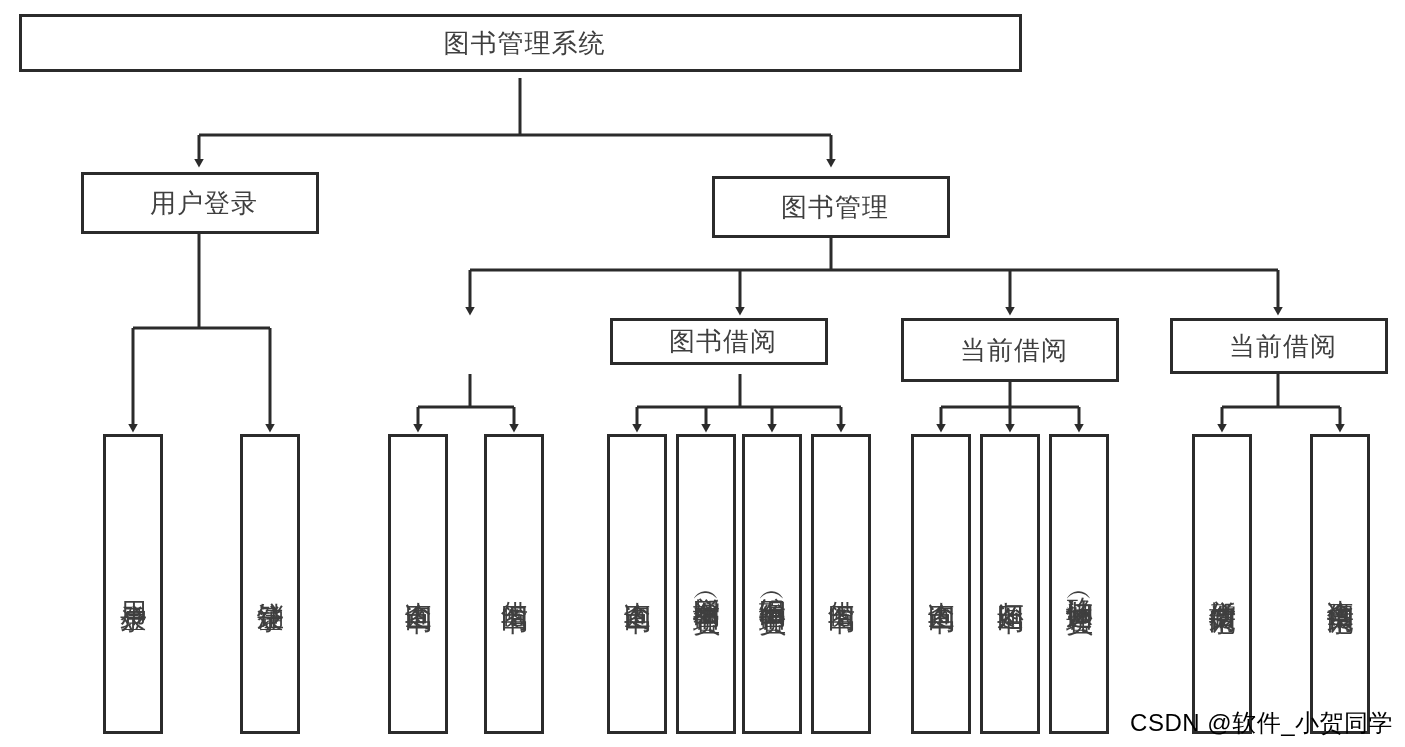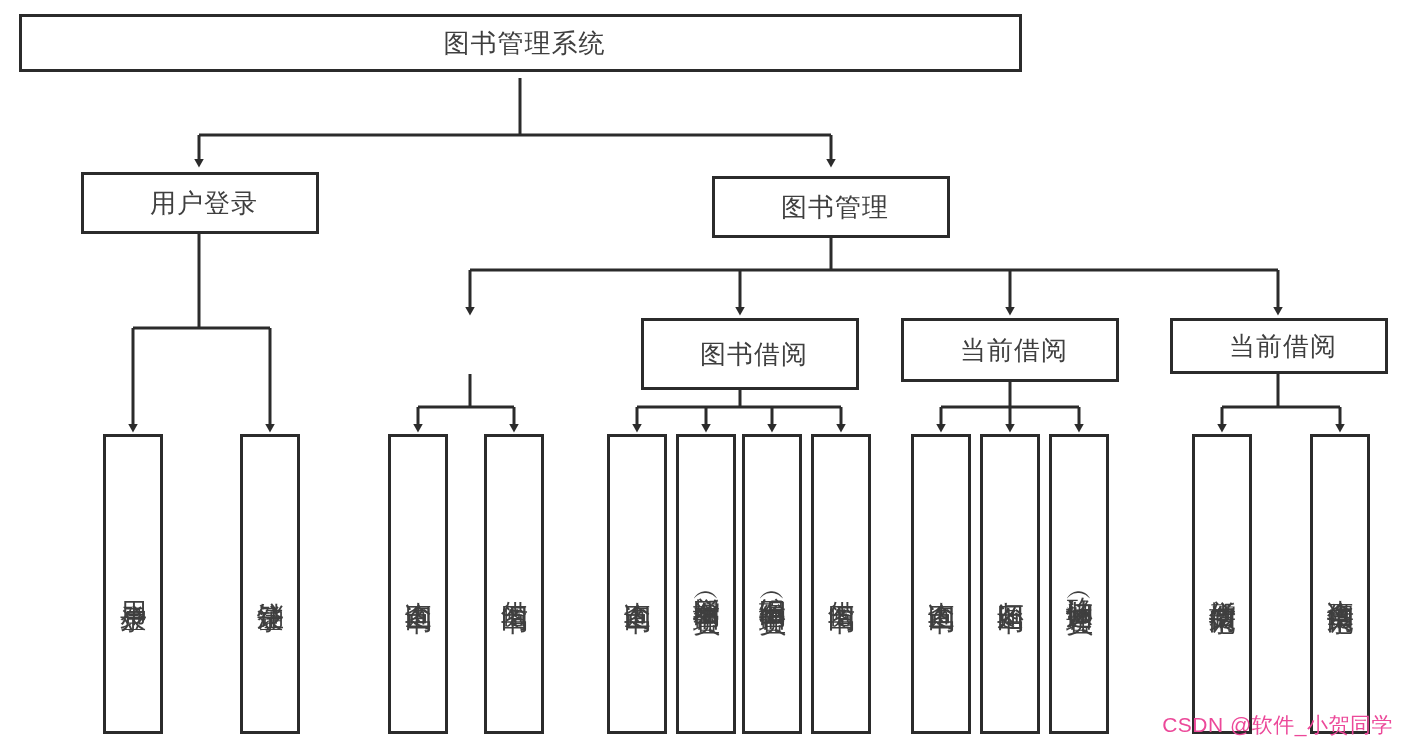--- a/index.html
+++ b/index.html
@@ -54,22 +54,22 @@
   .node.vert .vlabel {
     writing-mode: vertical-rl;
     text-orientation: upright;
     white-space: nowrap;
     display: block;
   }
   .watermark {
     position: absolute;
     right: 12px;
     bottom: 8px;
-    font-size: 21px;
-    color: #ec4899;
+    font-size: 24px;
+    color: #000000;
     letter-spacing: 0.5px;
     z-index: 3;
     white-space: nowrap;
   }
 </style>
 </head>
 <body>
 
 <div id="canvas">
 
@@ -127,21 +127,21 @@
     <span>图书管理系统</span>
   </div>
 
   <div class="node horiz" style="left:81px; top:172px; width:238px; height:62px;">
     <span>用户登录</span>
   </div>
   <div class="node horiz" style="left:712px; top:176px; width:238px; height:62px;">
     <span>图书管理</span>
   </div>
 
-  <div class="node horiz" style="left:641px; top:318px; width:218px; height:72px;">
+  <div class="node horiz" style="left:610px; top:318px; width:218px; height:47px;">
     <span>图书借阅</span>
   </div>
   <div class="node horiz" style="left:901px; top:318px; width:218px; height:64px;">
     <span>当前借阅</span>
   </div>
   <div class="node horiz" style="left:1170px; top:318px; width:218px; height:56px;">
     <span>当前借阅</span>
   </div>
 
   <div class="node vert" style="left:103px; top:434px; width:60px; height:300px;">

